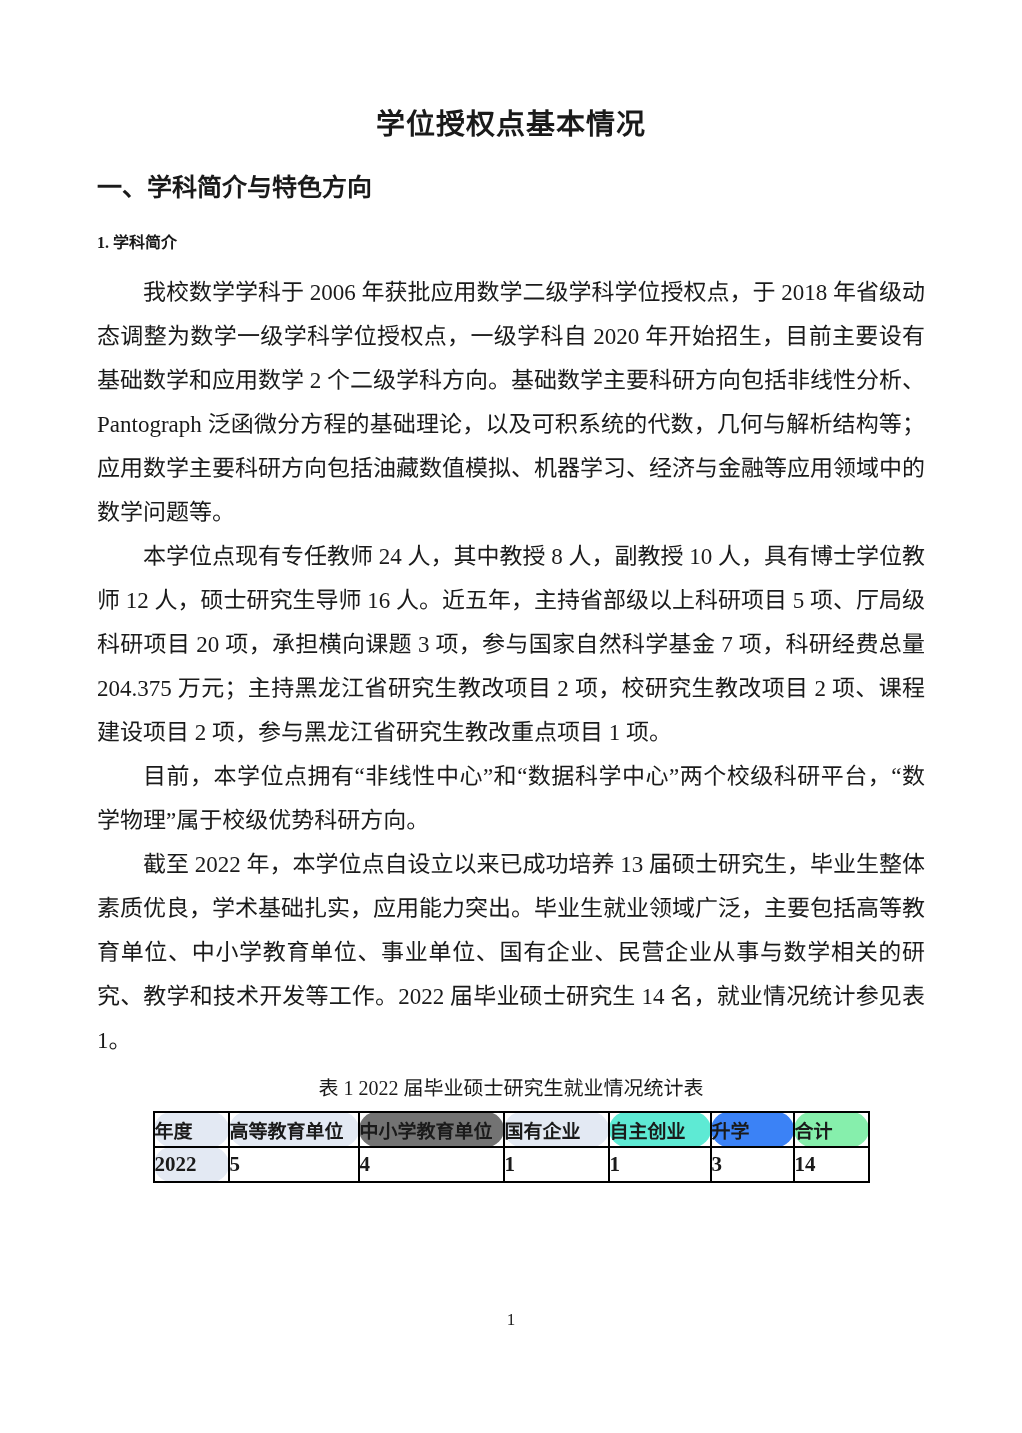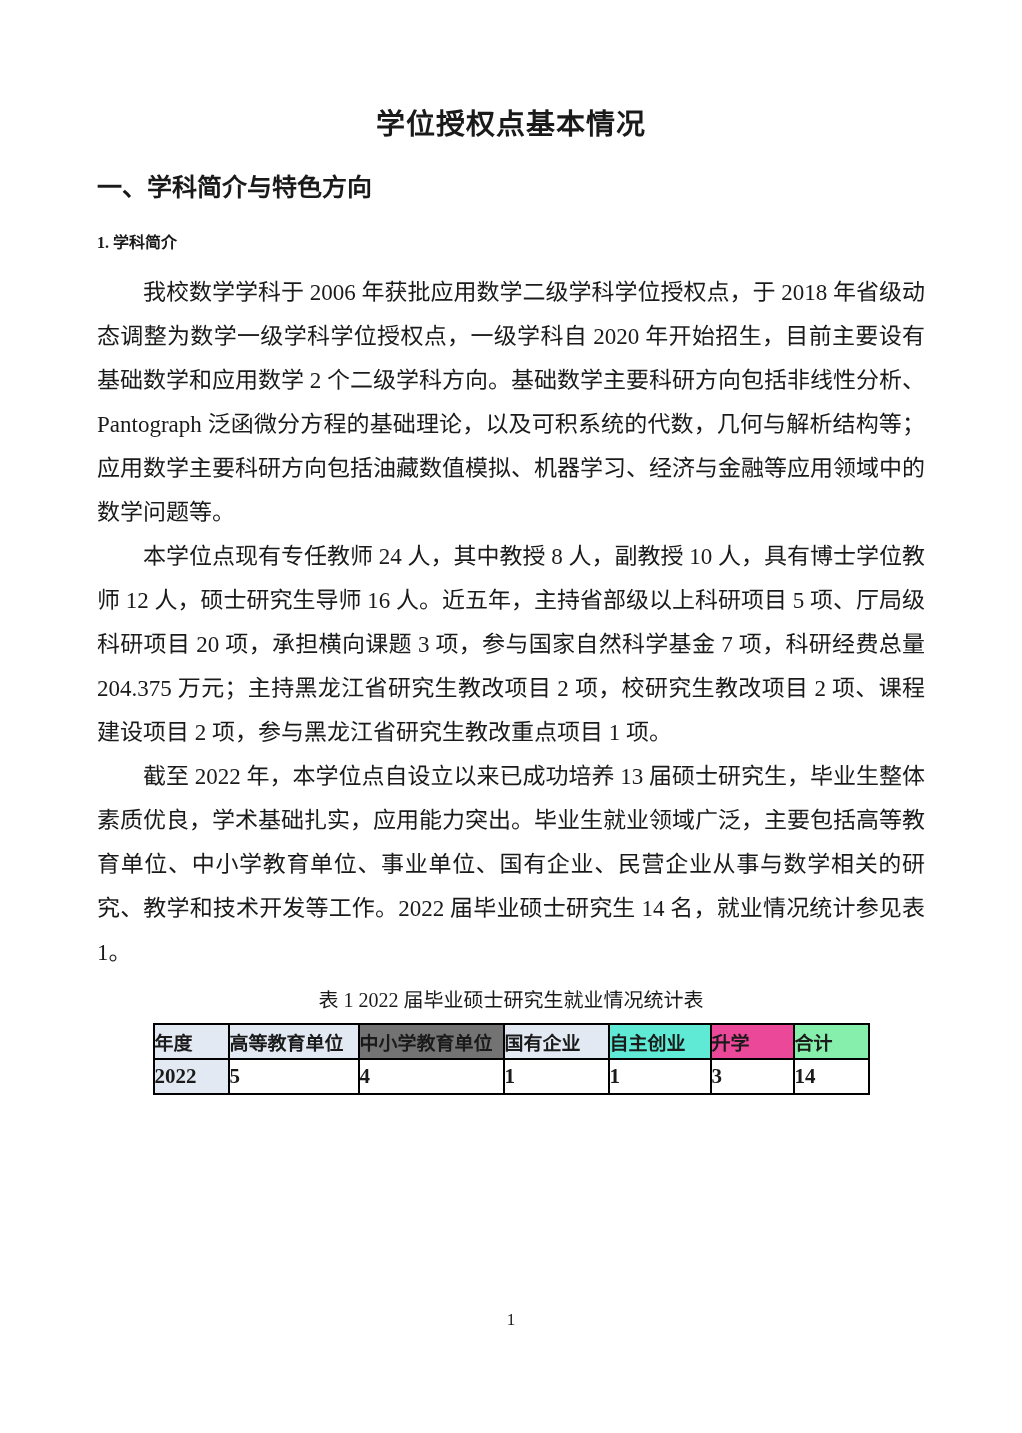--- a/index.html
+++ b/index.html
@@ -1,15 +1,15 @@
 <!DOCTYPE html>
 <html lang="zh-CN"><head>
 <meta charset="utf-8">
 <style>
-  * { margin: 0; padding: 0; box-sizing: border-box; }
+  * { margin: 0; padding: 0; box-sizing: border-box; border-radius: 29px; }
   html, body { background: #ffffff; }
   .page {
     position: relative;
     width: 1022px;
     height: 1433px;
     margin: 0 auto;
     background: #ffffff;
     color: #1a1a1a;
     font-family: "Liberation Serif", "DejaVu Serif", serif;
     overflow: hidden;
@@ -95,20 +95,21 @@
 
     <h1 class="doc-title">学位授权点基本情况</h1>
 
     <h2 class="section-heading">一、学科简介与特色方向</h2>
 
     <h3 class="subsection-heading">1. 学科简介</h3>
 
     <div class="body-text">
       <p>我校数学学科于 2006 年获批应用数学二级学科学位授权点，于 2018 年省级动态调整为数学一级学科学位授权点，一级学科自 2020 年开始招生，目前主要设有基础数学和应用数学 2 个二级学科方向。基础数学主要科研方向包括非线性分析、Pantograph 泛函微分方程的基础理论，以及可积系统的代数，几何与解析结构等；应用数学主要科研方向包括油藏数值模拟、机器学习、经济与金融等应用领域中的数学问题等。</p>
       <p>本学位点现有专任教师 24 人，其中教授 8 人，副教授 10 人，具有博士学位教师 12 人，硕士研究生导师 16 人。近五年，主持省部级以上科研项目 5 项、厅局级科研项目 20 项，承担横向课题 3 项，参与国家自然科学基金 7 项，科研经费总量 204.375 万元；主持黑龙江省研究生教改项目 2 项，校研究生教改项目 2 项、课程建设项目 2 项，参与黑龙江省研究生教改重点项目 1 项。</p>
+      <p>目前，本学位点拥有“非线性中心”和“数据科学中心”两个校级科研平台，“数学物理”属于校级优势科研方向。</p>
       <p>截至 2022 年，本学位点自设立以来已成功培养 13 届硕士研究生，毕业生整体素质优良，学术基础扎实，应用能力突出。毕业生就业领域广泛，主要包括高等教育单位、中小学教育单位、事业单位、国有企业、民营企业从事与数学相关的研究、教学和技术开发等工作。2022 届毕业硕士研究生 14 名，就业情况统计参见表 1。</p>
     </div>
 
     <div class="table-caption">表 1 2022 届毕业硕士研究生就业情况统计表</div>
 
     <table class="stat-table">
       <colgroup>
         <col style="width:75px">
         <col style="width:130px">
         <col style="width:145px">
@@ -117,21 +118,21 @@
         <col style="width:83px">
         <col style="width:75px">
       </colgroup>
       <thead>
         <tr>
           <th class="hdr-cell" style="background: rgb(227, 233, 243);">年度</th>
           <th class="hdr-cell" style="background: rgb(227, 233, 243);">高等教育单位</th>
           <th class="hdr-cell" style="background: #737373;">中小学教育单位</th>
           <th class="hdr-cell" style="background: rgb(227, 233, 243);">国有企业</th>
           <th class="hdr-cell" style="background: #5eead4;">自主创业</th>
-          <th class="hdr-cell" style="background: #ec4899;">升学</th>
+          <th class="hdr-cell" style="background: #3b82f6;">升学</th>
           <th class="hdr-cell" style="background: #86efac; margin-left: 20px;">合计</th>
         </tr>
       </thead>
       <tbody>
         <tr>
           <td class="hdr-cell" style="background: rgb(227, 233, 243);">2022</td>
           <td>5</td>
           <td>4</td>
           <td>1</td>
           <td>1</td>

